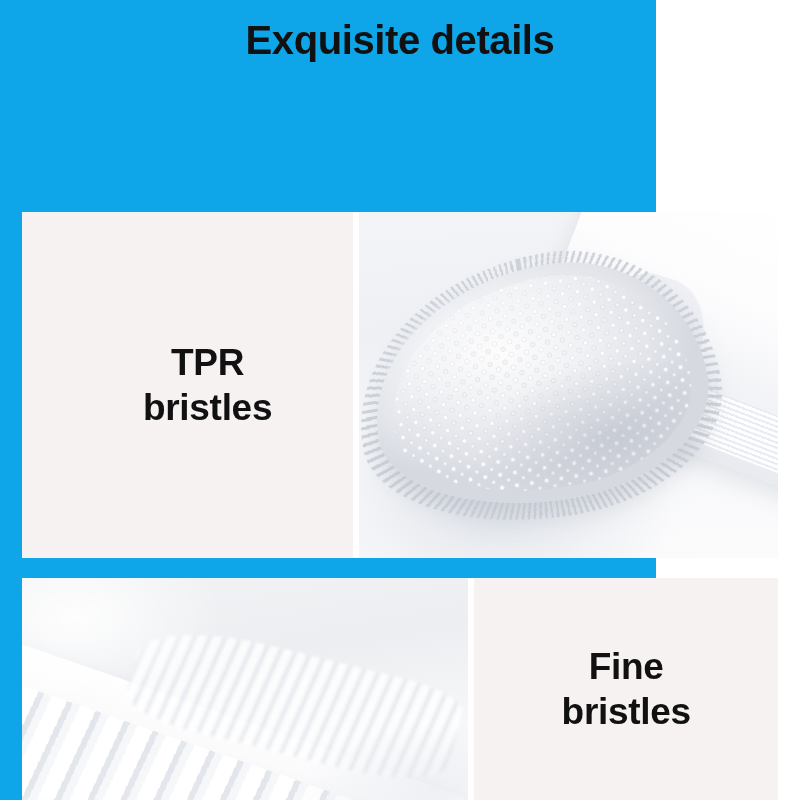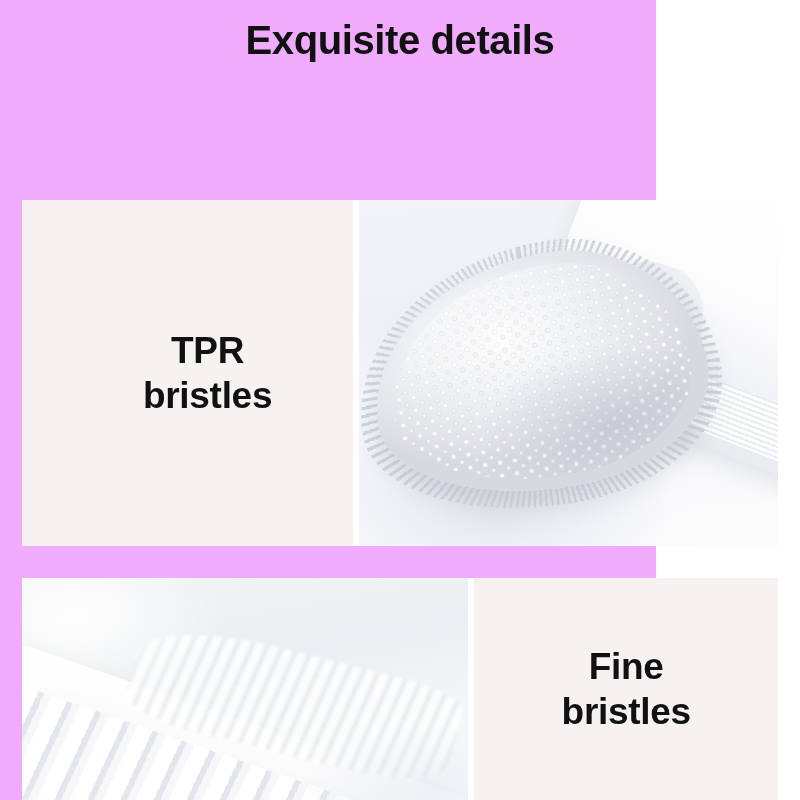--- a/index.html
+++ b/index.html
@@ -14,21 +14,21 @@
   body {
     background: #ffffff;
     font-family: "Liberation Sans", "DejaVu Sans", sans-serif;
     position: relative;
   }
 
   .page {
     position: relative;
     width: 656px;
     height: 800px;
-    background: #f0abfc;
+    background: #0ea5e9;
   }
 
   
   .heading {
     position: absolute;
     top: 18px;
     left: 0;
     width: 800px;
     text-align: center;
     color: #111111;
@@ -43,21 +43,21 @@
   
   .card {
     position: absolute;
     left: 22px;
     width: 756px;
     overflow: hidden;
     display: flex;
     background: #f5f2f1;
   }
 
-  #card-tpr  { top: 200px; height: 346px; padding-left: 40px; }
+  #card-tpr  { top: 212px; height: 346px; padding-left: 40px; }
   #card-fine { top: 578px; height: 222px; }
 
   
   .pane-text {
     background: #f5f2f1;
     display: flex;
     align-items: center;
     justify-content: center;
     position: relative;
     z-index: 2;

